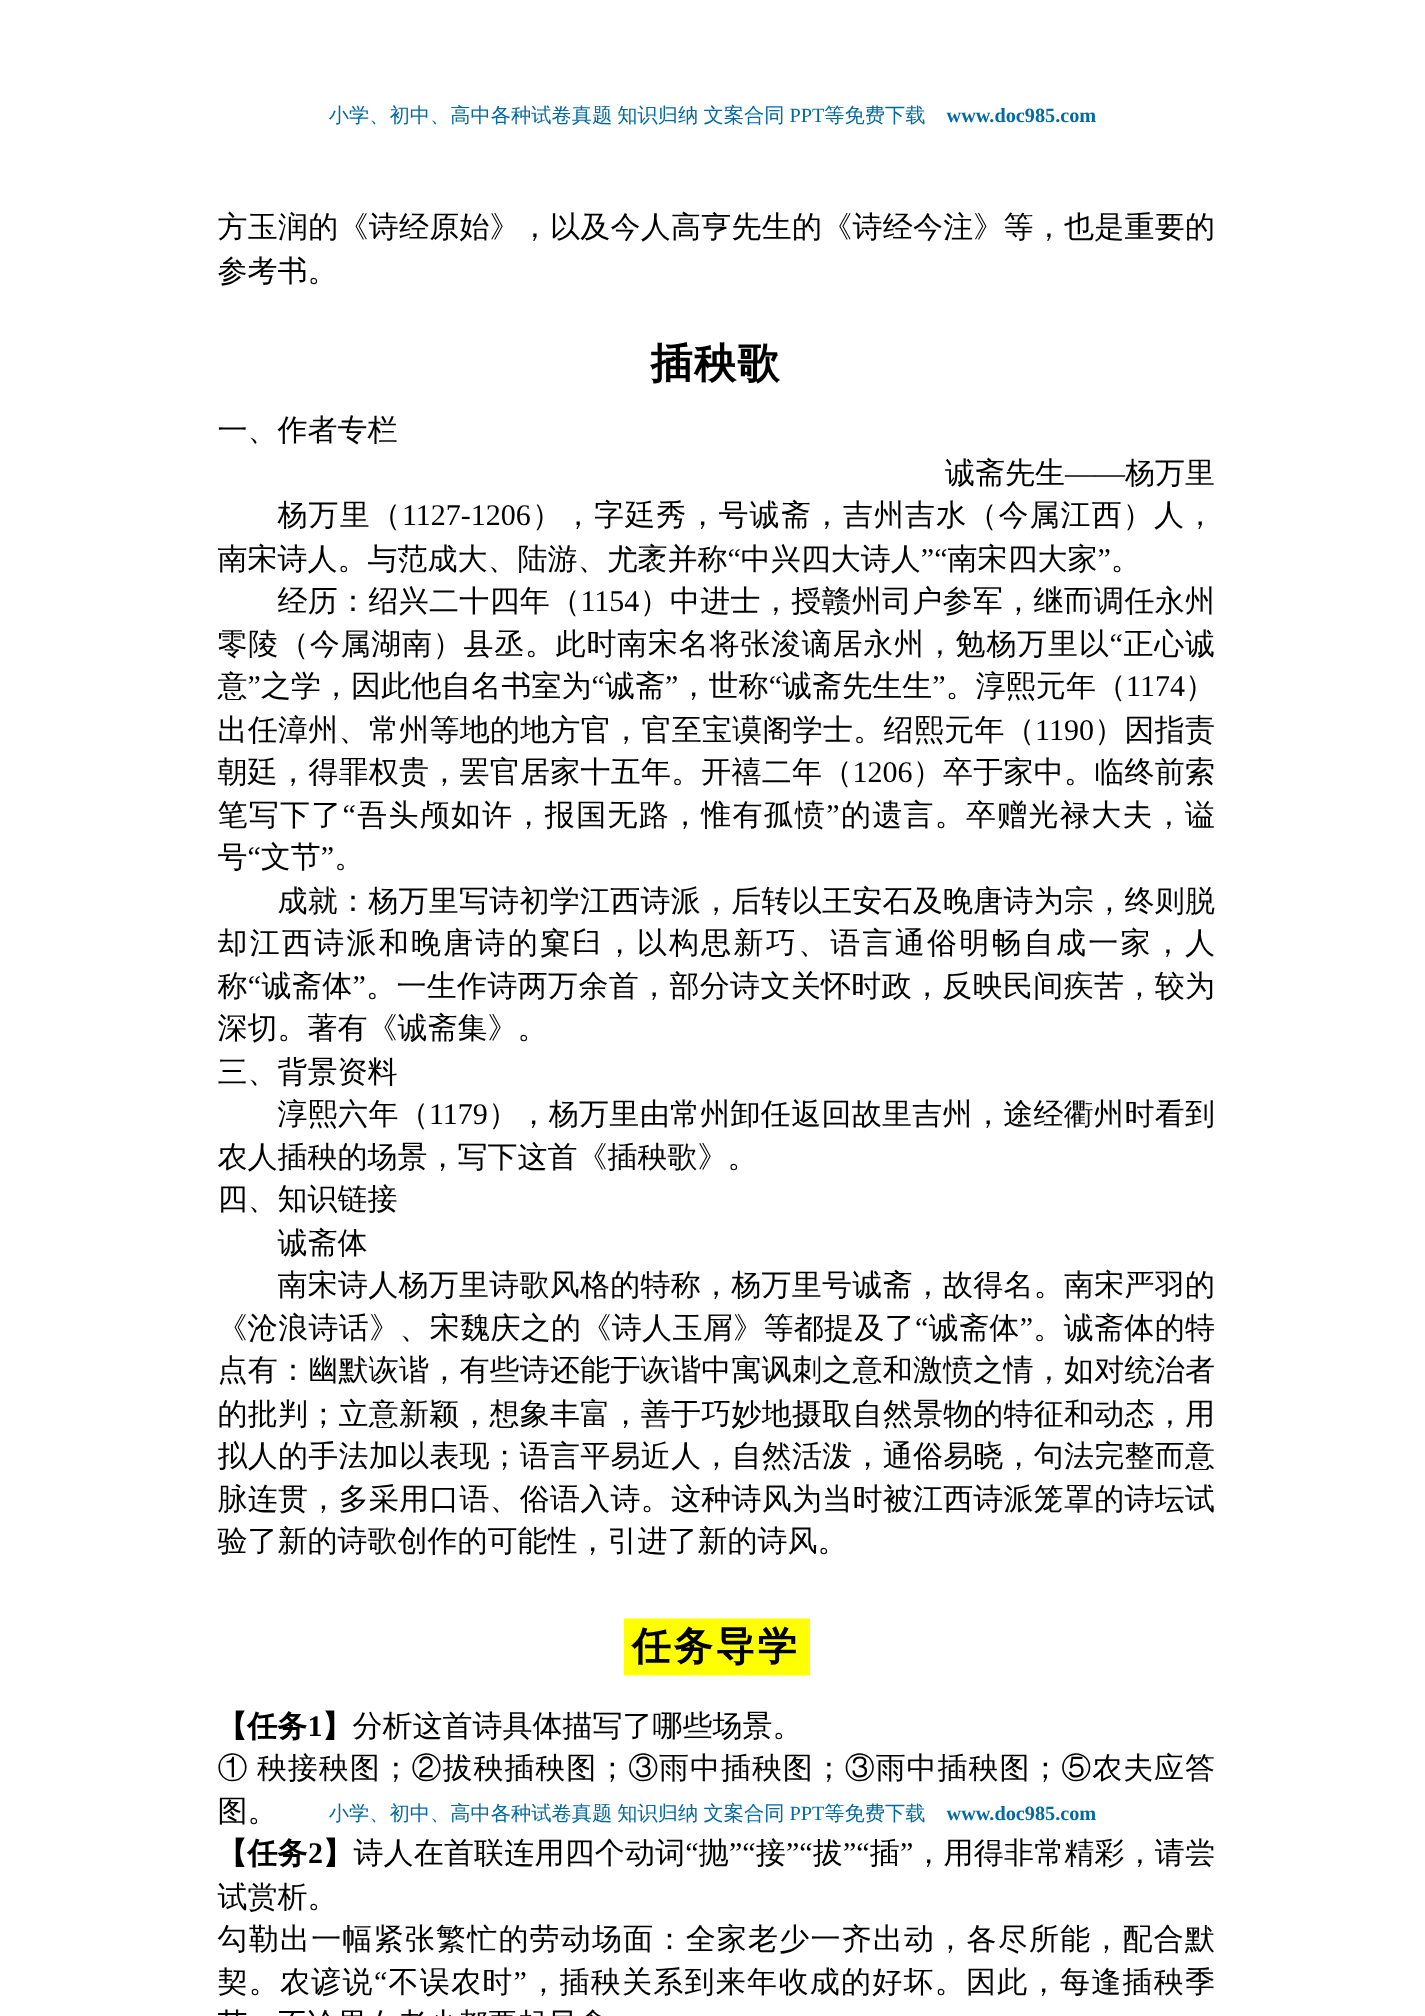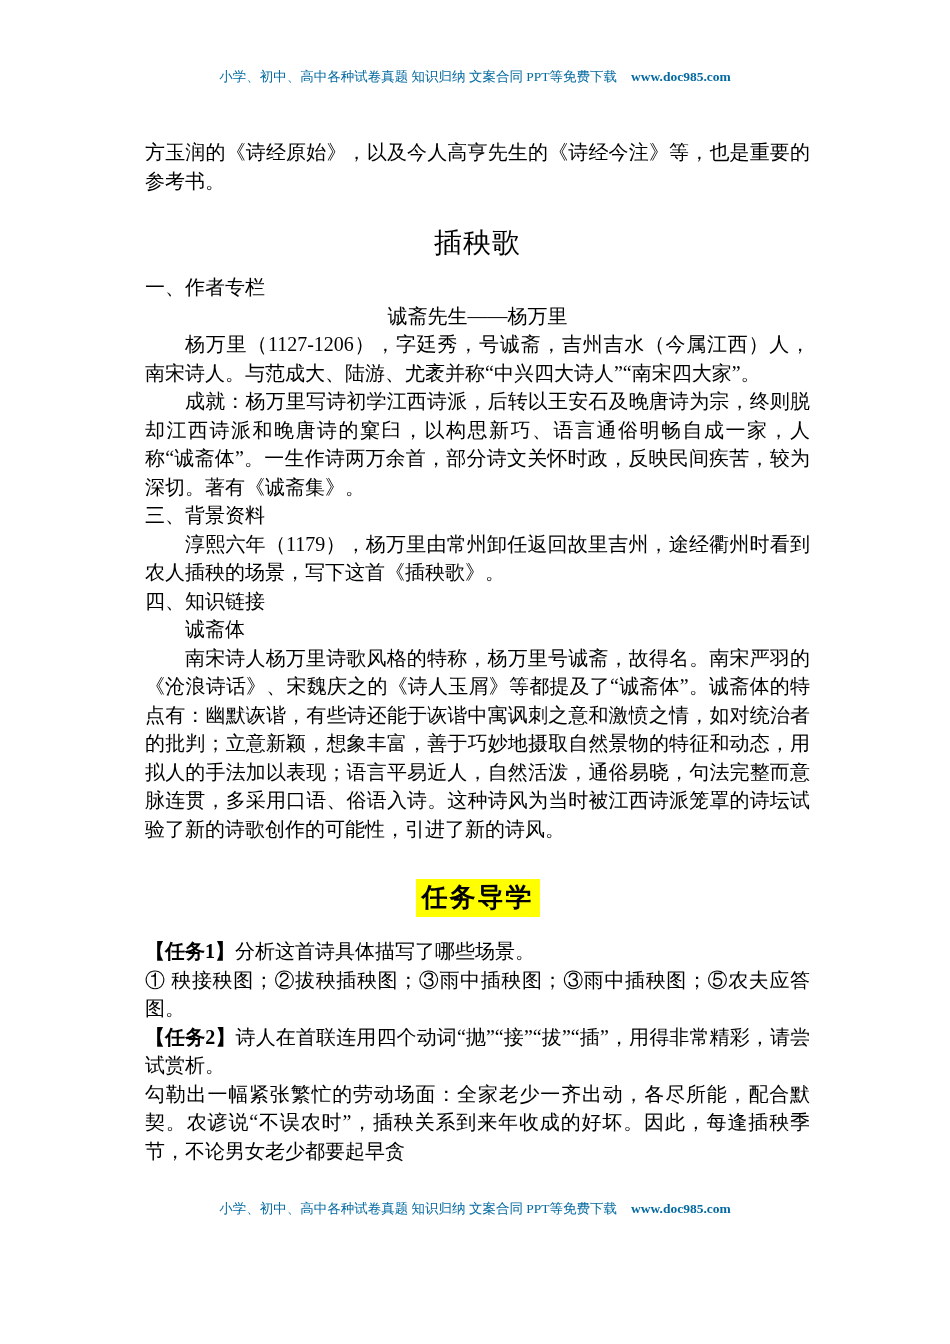--- a/index.html
+++ b/index.html
@@ -23,25 +23,25 @@
 
   .content {
     position:absolute; top:138px; left:145px; width:665px;
   }
   p.body-par {
     font-size:20px; line-height:28.5px;
     text-align:justify; text-justify:inter-ideograph;
     word-break:break-all;
   }
   p.indent { text-indent:2em; }
-  p.centered { text-align:center; }
+  p.centered { text-align:right; }
 
   .doc-title {
     text-align:center;
-    font-size:28px; line-height:36px; font-weight:normal;
+    font-size:28px; line-height:36px; font-weight:bold;
     margin:30px 0 12px 0;
     letter-spacing:1px;
   }
 
   .task-banner-wrap {
     text-align:center;
     margin:36px 0 20px 0;
   }
   .task-banner {
     display:inline-block;
@@ -67,20 +67,21 @@
     <p class="body-par">方玉润的《诗经原始》，以及今人高亨先生的《诗经今注》等，也是重要的参考书。</p>
 
     <h1 class="doc-title">插秧歌</h1>
 
     <p class="body-par">一、作者专栏</p>
 
     <p class="body-par centered">诚斋先生——杨万里</p>
 
     <p class="body-par indent">杨万里（1127-1206），字廷秀，号诚斋，吉州吉水（今属江西）人，南宋诗人。与范成大、陆游、尤袤并称“中兴四大诗人”“南宋四大家”。</p>
 
+    <p class="body-par indent">经历：绍兴二十四年（1154）中进士，授赣州司户参军，继而调任永州零陵（今属湖南）县丞。此时南宋名将张浚谪居永州，勉杨万里以“正心诚意”之学，因此他自名书室为“诚斋”，世称“诚斋先生生”。淳熙元年（1174）出任漳州、常州等地的地方官，官至宝谟阁学士。绍熙元年（1190）因指责朝廷，得罪权贵，罢官居家十五年。开禧二年（1206）卒于家中。临终前索笔写下了“吾头颅如许，报国无路，惟有孤愤”的遗言。卒赠光禄大夫，谥号“文节”。</p>
 
     <p class="body-par indent">成就：杨万里写诗初学江西诗派，后转以王安石及晚唐诗为宗，终则脱却江西诗派和晚唐诗的窠臼，以构思新巧、语言通俗明畅自成一家，人称“诚斋体”。一生作诗两万余首，部分诗文关怀时政，反映民间疾苦，较为深切。著有《诚斋集》。</p>
 
     <p class="body-par">三、背景资料</p>
 
     <p class="body-par indent">淳熙六年（1179），杨万里由常州卸任返回故里吉州，途经衢州时看到农人插秧的场景，写下这首《插秧歌》。</p>
 
     <p class="body-par">四、知识链接</p>
 
     <p class="body-par indent">诚斋体</p>

